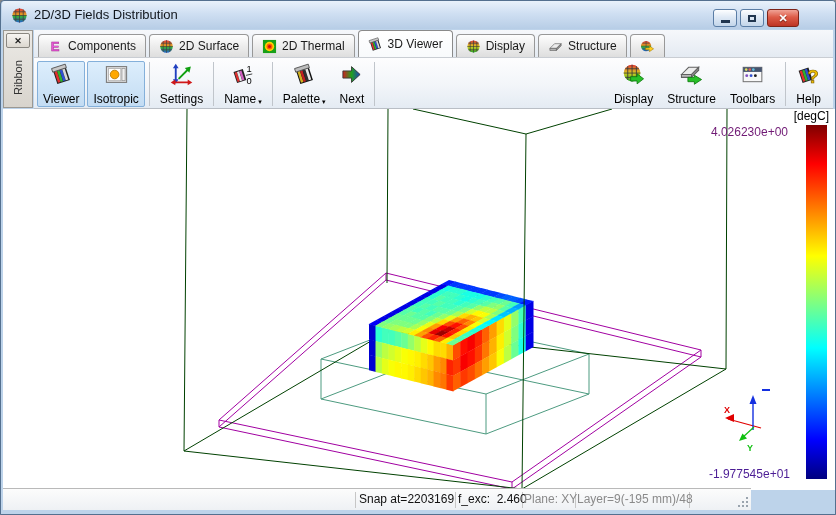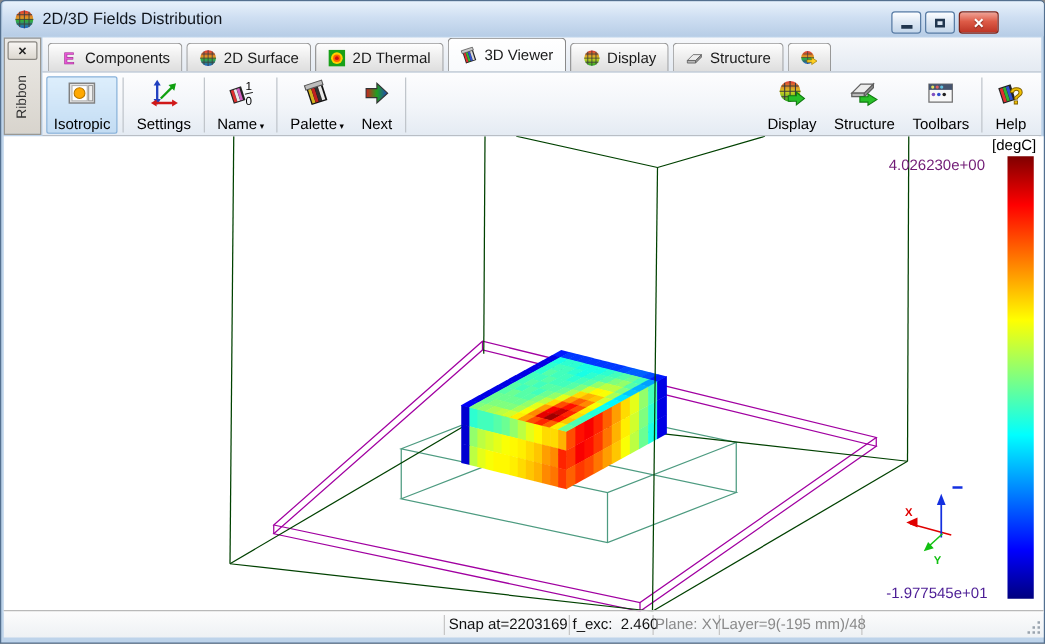--- a/index.html
+++ b/index.html
@@ -36,21 +36,21 @@
   .tsep{width:1px;height:44px;background:#c0c5cb;margin:0 3px;}
   .caret{font-size:7px;line-height:7px;margin:0 0 1px 2px;color:#000;}
   
   .viewport{position:absolute;left:2px;top:108px;width:832px;height:381px;background:#fff;}
   .scene{position:absolute;left:0;top:0;width:832px;height:381px;}
   .colorbar{position:absolute;left:803px;top:16px;width:21px;height:354px;background:linear-gradient(to bottom,#7f0000 0%,#ff0000 11%,#ff8000 24%,#ffff00 37%,#80ff80 50%,#00ffff 63%,#0080ff 76%,#0000ff 89%,#00007f 100%);}
   .cb-unit{position:absolute;right:4px;top:0px;font-size:12px;color:#000;background:#fff;padding:0 2px;}
   .cb-max{position:absolute;right:47px;top:16px;font-size:12px;color:#701a75;}
   .cb-min{position:absolute;right:45px;top:358px;font-size:12px;color:#4c1d95;}
   
-  .statusbar{position:absolute;left:2px;bottom:4px;width:832px;height:22px;background:linear-gradient(#fcfcfc,#eef1f4);border-top:1px solid #b9b9b9;font-size:12px;color:#111;}
+  .statusbar{position:absolute;left:2px;bottom:4px;width:748px;height:22px;background:linear-gradient(#fcfcfc,#eef1f4);border-top:1px solid #b9b9b9;font-size:12px;color:#111;}
   .statusbar span.panel{position:absolute;top:0;line-height:21px;white-space:pre;}
   .statusbar span.muted{color:#8a8a8a;}
   .sdiv{position:absolute;top:3px;width:1px;height:16px;background:#c6c6c6;}
   .grip{position:absolute;right:2px;bottom:2px;width:12px;height:12px;}
 </style>
 </head>
 <body>
 
 <div class="window">
 
@@ -169,20 +169,35 @@
               <path d="M1.2,7.5 h10.6 M6.5,2.2 v10.6 M2.8,4.5 h7.4 M2.8,10.5 h7.4" stroke="#404040" stroke-width="0.6" fill="none"></path>
               <path d="M6,9.5 h4 V7.5 L14.5,10.5 L10,13.5 V11.5 H6 z" fill="#ffd020" stroke="#a07800" stroke-width="0.6"></path>
             </svg>
           </span>
         </div>
       </div>
   </div>
 
   <div class="toolband">
     <div class="toolrow left">
+        <div class="tbtn toggled">
+          <span class="icon"><svg viewBox="0 0 16 16">
+              <g transform="rotate(-18 8 9)">
+                <rect x="3.5" y="4" width="9.2" height="9.5" fill="#222"></rect>
+                <rect x="4.2" y="4.6" width="1.8" height="8.2" fill="#e03030"></rect>
+                <rect x="6.1" y="4.6" width="1.8" height="8.2" fill="#30b030"></rect>
+                <rect x="8" y="4.6" width="1.8" height="8.2" fill="#3050d0"></rect>
+                <rect x="9.9" y="4.6" width="1.8" height="8.2" fill="#d8d8d8"></rect>
+                <rect x="3" y="2" width="10" height="2.6" fill="#c8c8c8" stroke="#555" stroke-width="0.6"></rect>
+              </g>
+            </svg></span>
+          <span class="lblrow">
+            <span>Viewer</span>
+          </span>
+        </div>
         <div class="tbtn toggled">
           <span class="icon"><svg viewBox="0 0 16 16">
               <rect x="1" y="2.5" width="14" height="11" fill="#e4e4e4" stroke="#808080" stroke-width="0.8"></rect>
               <rect x="2.5" y="3.8" width="8.5" height="8.5" fill="#fff" stroke="#b0b0b0" stroke-width="0.6"></rect>
               <circle cx="6.7" cy="8" r="3" fill="#ffa800" stroke="#b87800" stroke-width="0.6"></circle>
               <rect x="11.8" y="3.8" width="2.2" height="8.5" fill="#f0f0f0" stroke="#909090" stroke-width="0.5"></rect>
             </svg></span>
           <span class="lblrow">
             <span>Isotropic</span>
           </span>

